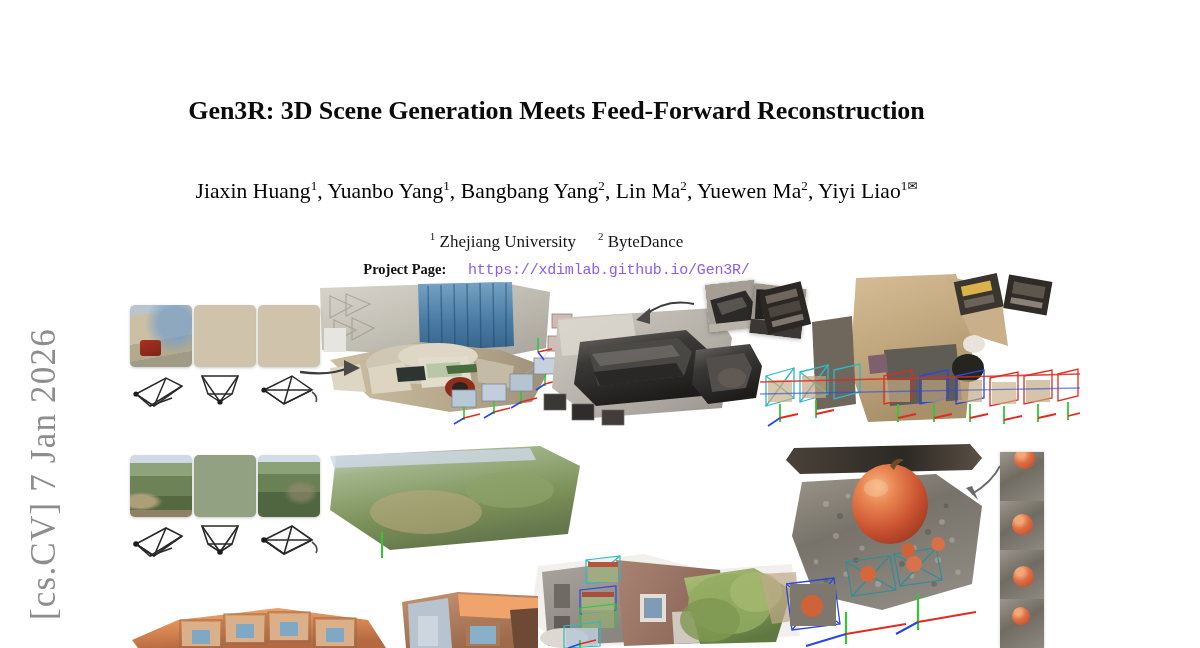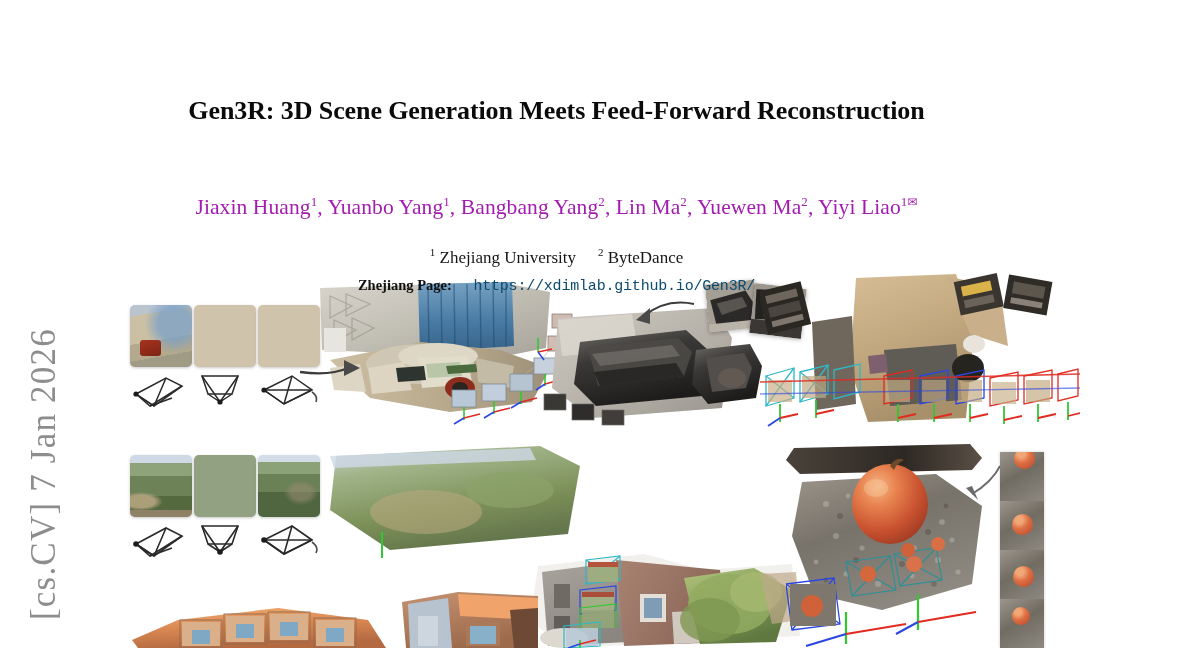--- a/index.html
+++ b/index.html
@@ -44,44 +44,44 @@
     text-align: center;
     z-index: 20;
   }
   #title {
     font-size: 26px;
     font-weight: bold;
     color: #0b0b0b;
     letter-spacing: -0.1px;
   }
   #authors {
-    margin-top: 68px;
+    margin-top: 52px;
     font-size: 21.5px;
-    color: #a21caf;
+    color: #000000;
     letter-spacing: 0.1px;
   }
   #authors sup { font-size: 13px; vertical-align: super; }
   .env-glyph { font-size: 12px; }
   #affils {
     margin-top: 26px;
     font-size: 17px;
     color: #161616;
   }
   #affils sup { font-size: 11px; vertical-align: super; }
   .affil-gap { display: inline-block; width: 22px; }
   #project-line {
     margin-top: 9px;
     font-size: 14.5px;
     color: #111;
   }
   #project-label { font-weight: bold; }
   #project-url {
     font-family: "Liberation Mono", monospace;
     font-size: 15px;
-    color: #0c4a6e;
+    color: #8b5cf6;
     letter-spacing: -0.2px;
     margin-left: 18px;
   }
 
   
   #teaser {
     position: absolute;
     left: 0; top: 272px;
     width: 1200px; height: 376px;
     overflow: hidden;
@@ -177,21 +177,21 @@
 </div>
 
 <div id="paper-head">
 
   <div id="title">Gen3R: 3D Scene Generation Meets Feed-Forward Reconstruction</div>
 
   <div id="authors"><span>Jiaxin Huang</span><sup>1</sup>, <span>Yuanbo Yang</span><sup>1</sup>, <span>Bangbang Yang</span><sup>2</sup>, <span>Lin Ma</span><sup>2</sup>, <span>Yuewen Ma</span><sup>2</sup>, <span>Yiyi Liao</span><sup>1<span class="env-glyph">✉</span></sup></div>
 
   <div id="affils"><sup>1</sup> <span>Zhejiang University</span><span class="affil-gap"></span><sup>2</sup> <span>ByteDance</span></div>
 
-  <div id="project-line"><span id="project-label">Zhejiang Page:</span> <span id="project-url">https://xdimlab.github.io/Gen3R/</span></div>
+  <div id="project-line"><span id="project-label">Project Page:</span> <span id="project-url">https://xdimlab.github.io/Gen3R/</span></div>
 </div>
 
 <div id="teaser">
 
   <svg class="cloud" style="left:300px; top:0px;" width="300" height="160">
     <defs>
       <linearGradient id="wallG" x1="0" y1="0" x2="1" y2="1">
         <stop offset="0%" stop-color="#d8d4cc"></stop>
         <stop offset="45%" stop-color="#c3c0b6"></stop>
         <stop offset="100%" stop-color="#a8a49b"></stop>

